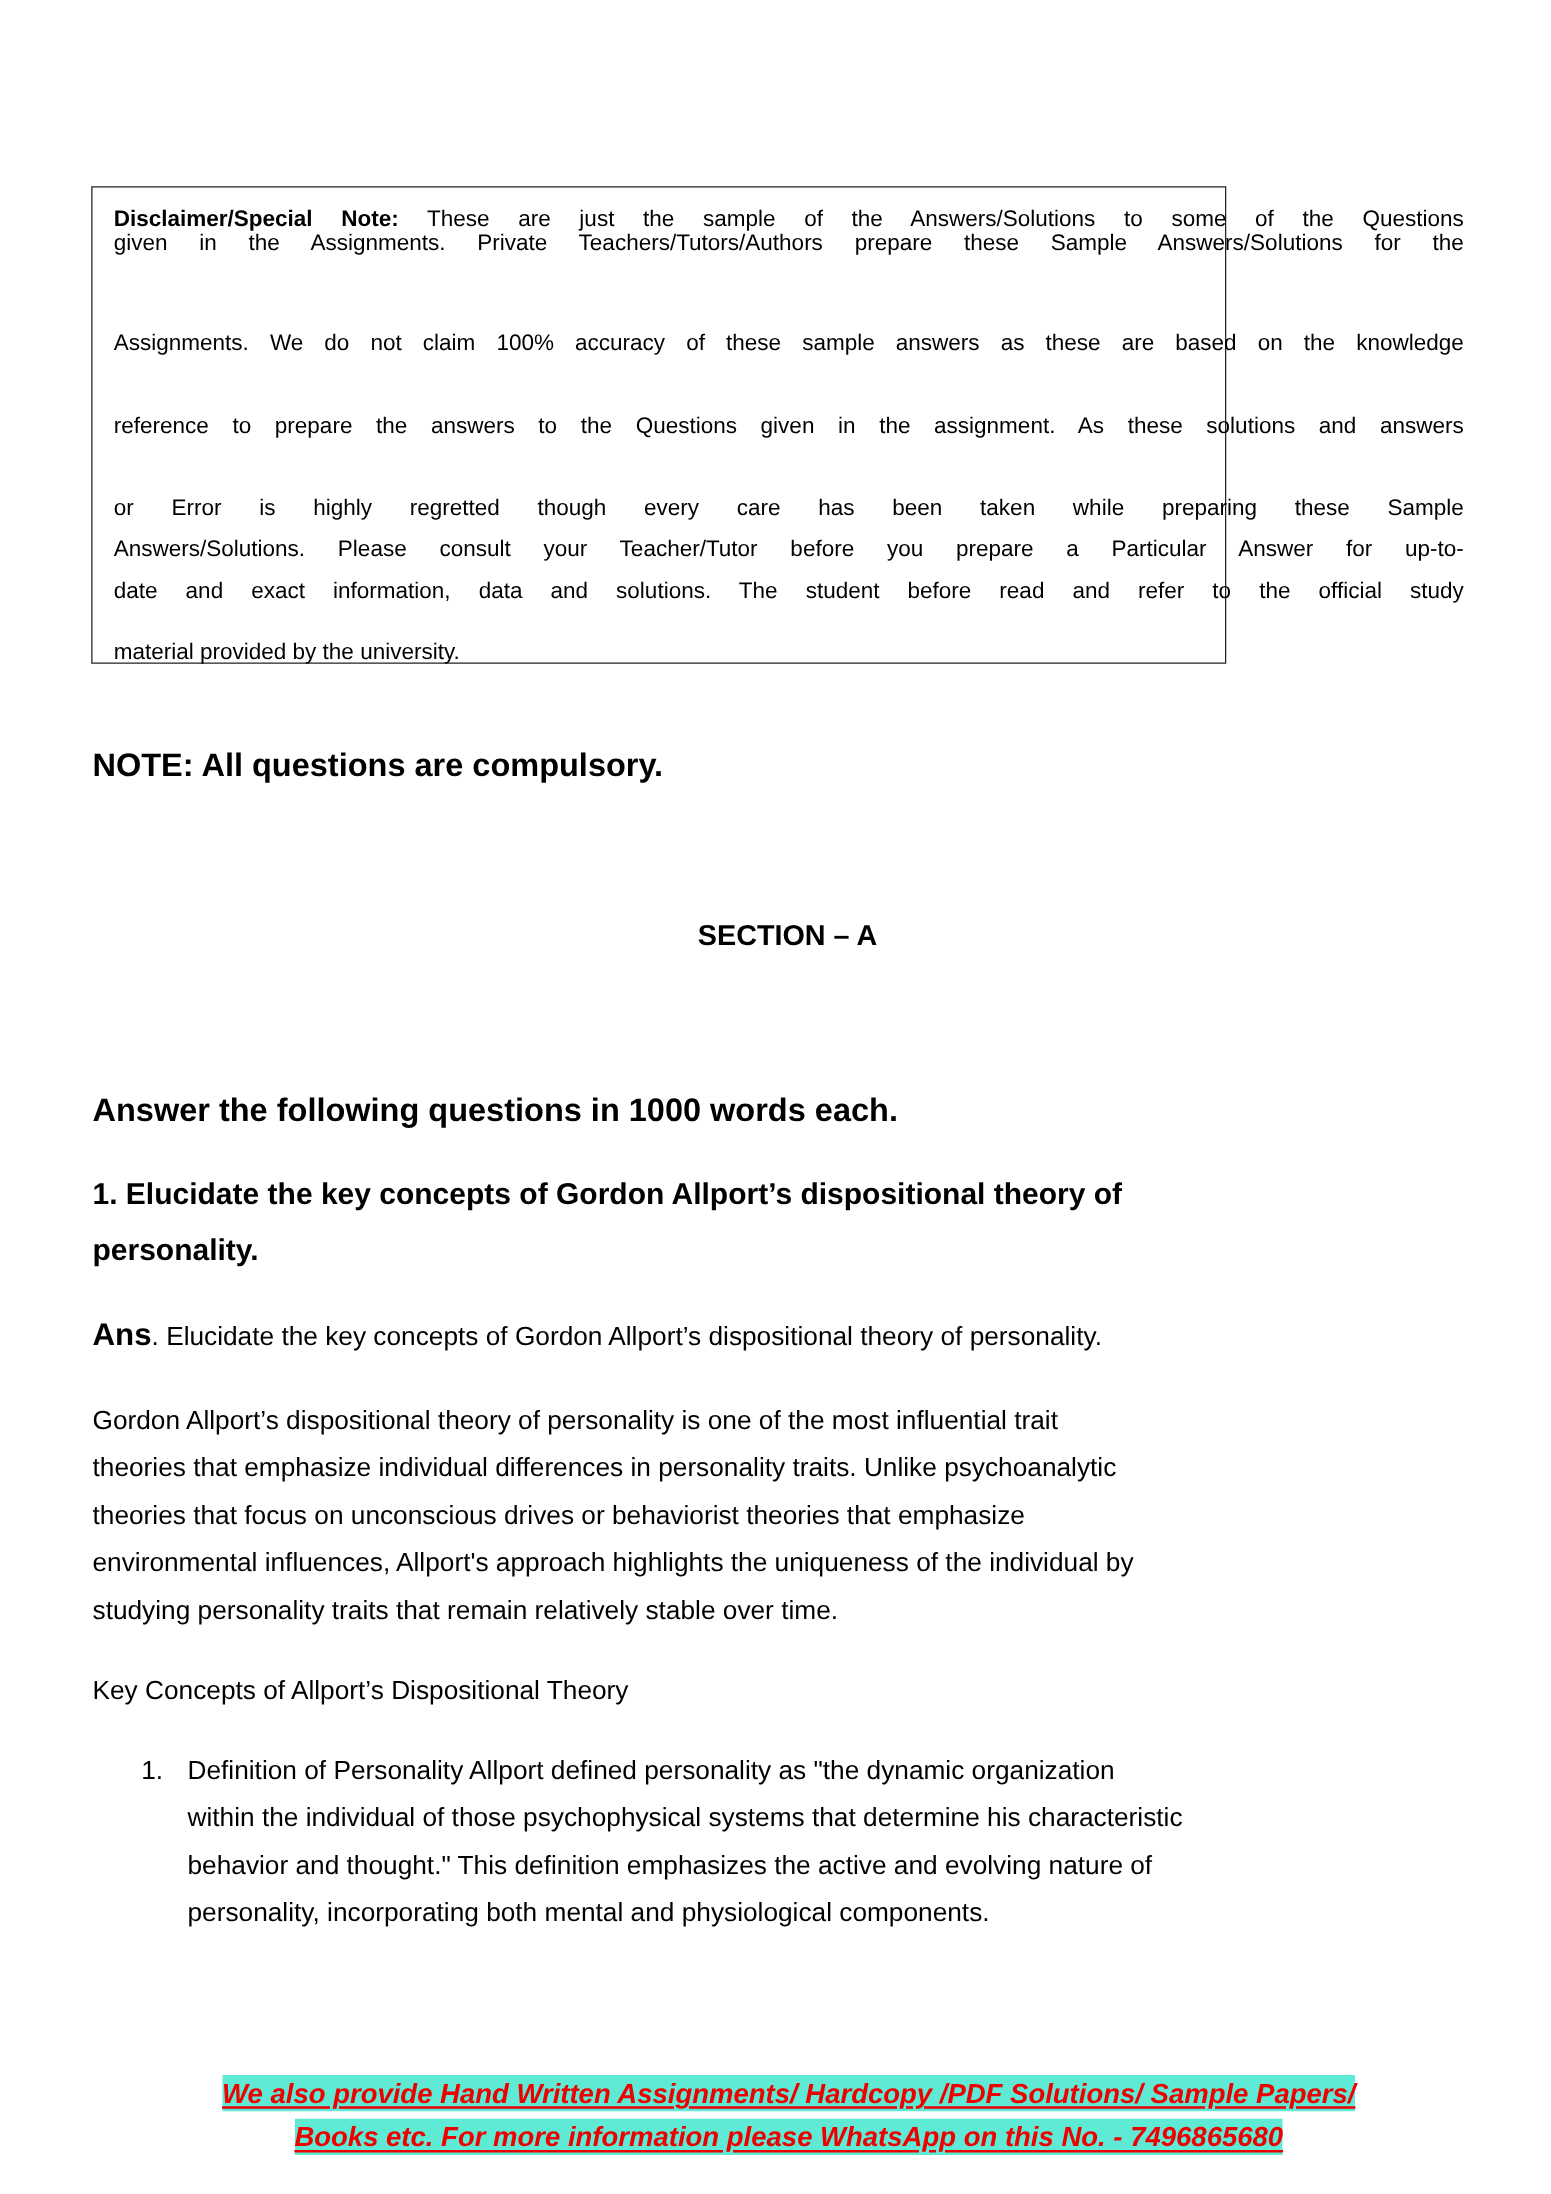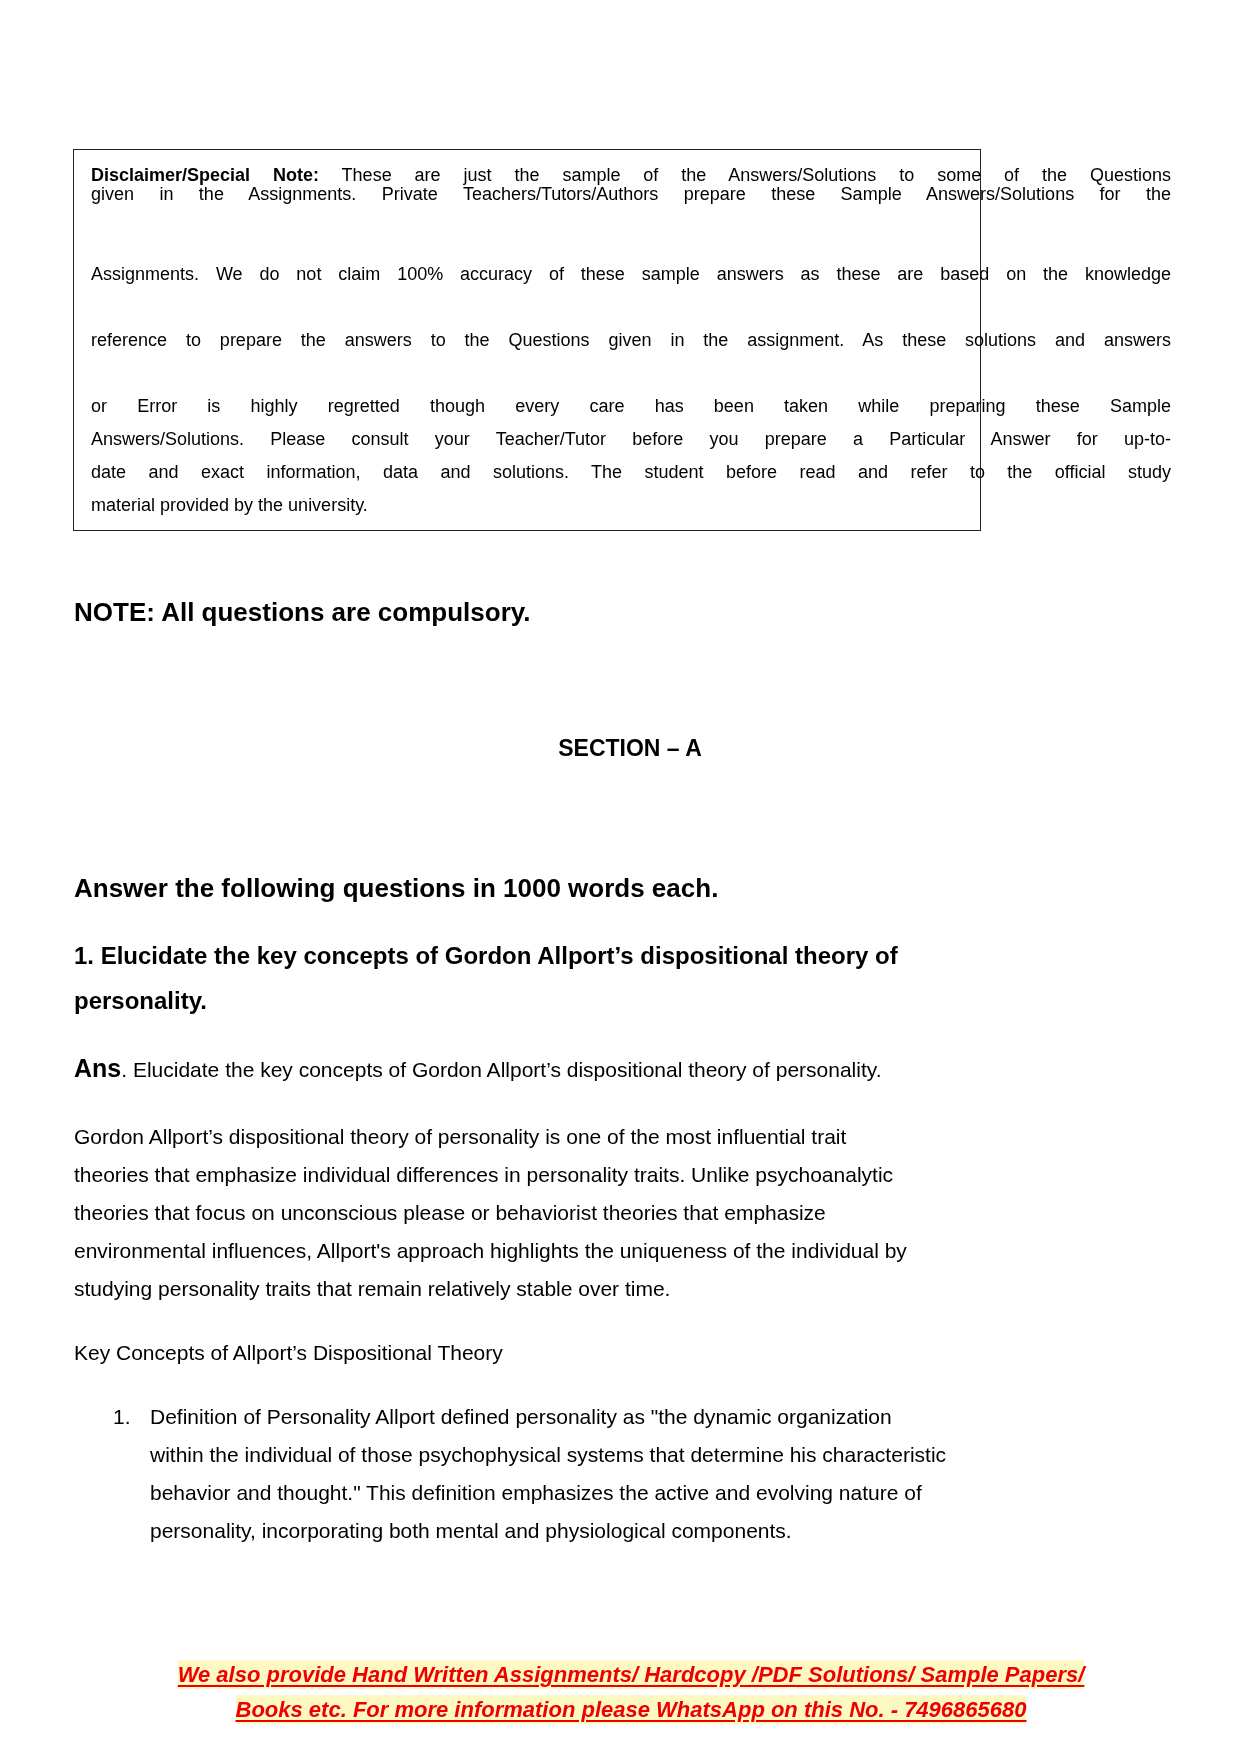--- a/index.html
+++ b/index.html
@@ -11,21 +11,21 @@
     position: absolute; left: 73px; top: 149px; width: 908px; height: 382px;
     border: 1.5px solid #222222; box-sizing: border-box;
   }
   .disc-line {
     position: absolute; left: 17px; width: 1080px;
     font-size: 18px; line-height: 22px; height: 22px;
     text-align: justify; text-align-last: justify;
     white-space: nowrap; overflow: visible;
     text-decoration: underline; text-underline-offset: 3px;
   }
-  .disc-line.last { text-align-last: left; }
+  .disc-line.last { text-align-last: left; margin-top: 16px; }
   .disc-line b { font-weight: bold; }
   .just-inner { display: inline-block; width: 100%; white-space: normal; text-align: justify; text-align-last: justify; }
   .disc-line.last .just-inner { text-align-last: left; }
   .heading {
     position: absolute; left: 74px; font-weight: bold; font-size: 26px; line-height: 28px; white-space: nowrap;
   }
   .center-heading {
     position: absolute; left: 0; width: 1260px; text-align: center;
     font-weight: bold; font-size: 23px; line-height: 28px;
   }
@@ -33,21 +33,21 @@
     position: absolute; left: 74px; font-size: 21px; line-height: 26px; white-space: nowrap;
   }
   .ans-label { font-weight: bold; font-size: 25px; }
   .list-num { position: absolute; left: 113px; font-size: 21px; line-height: 26px; }
   .list-line { position: absolute; left: 150px; font-size: 21px; line-height: 26px; white-space: nowrap; }
   .footer-line {
     position: absolute; left: 0; width: 1262px; text-align: center;
     font-weight: bold; font-style: italic; font-size: 22px; line-height: 35px; white-space: nowrap;
   }
   .footer-line span {
-    background: #fef9c3; color: #ee0000; text-decoration: underline; text-decoration-color: #ee0000;
+    background: #5eead4; color: #ee0000; text-decoration: underline; text-decoration-color: #ee0000;
     text-underline-offset: 3px; padding: 2px 0;
   }
 </style>
 </head>
 <body>
 
 <div class="disclaimer-box">
   <div class="disc-line" style="top:14px"><span class="just-inner"><b>Disclaimer/Special Note:</b><span> These are just the sample of the Answers/Solutions to some of the Questions</span></span></div>
   <div class="disc-line" style="top:33px"><span class="just-inner">given in the Assignments. Private Teachers/Tutors/Authors prepare these Sample Answers/Solutions for the</span></div>
   <div class="disc-line" style="top:113px"><span class="just-inner">Assignments. We do not claim 100% accuracy of these sample answers as these are based on the knowledge</span></div>
@@ -64,21 +64,21 @@
 
 <div class="heading" style="top:874px">Answer the following questions in 1000 words each.</div>
 
 <div class="heading" style="top:942px; font-size:24px">1. Elucidate the key concepts of Gordon Allport’s dispositional theory of</div>
 <div class="heading" style="top:987px; font-size:24px">personality.</div>
 
 <div class="body-line" style="top:1055px"><span class="ans-label">Ans</span><span>. Elucidate the key concepts of Gordon Allport’s dispositional theory of personality.</span></div>
 
 <div class="body-line" style="top:1124px">Gordon Allport’s dispositional theory of personality is one of the most influential trait</div>
 <div class="body-line" style="top:1162px">theories that emphasize individual differences in personality traits. Unlike psychoanalytic</div>
-<div class="body-line" style="top:1200px">theories that focus on unconscious please or behaviorist theories that emphasize</div>
+<div class="body-line" style="top:1200px">theories that focus on unconscious drives or behaviorist theories that emphasize</div>
 <div class="body-line" style="top:1238px">environmental influences, Allport's approach highlights the uniqueness of the individual by</div>
 <div class="body-line" style="top:1276px">studying personality traits that remain relatively stable over time.</div>
 
 <div class="body-line" style="top:1340px">Key Concepts of Allport’s Dispositional Theory</div>
 
 <div class="list-num" style="top:1404px">1.</div>
 <div class="list-line" style="top:1404px">Definition of Personality Allport defined personality as "the dynamic organization</div>
 <div class="list-line" style="top:1442px">within the individual of those psychophysical systems that determine his characteristic</div>
 <div class="list-line" style="top:1480px">behavior and thought." This definition emphasizes the active and evolving nature of</div>
 <div class="list-line" style="top:1518px">personality, incorporating both mental and physiological components.</div>

